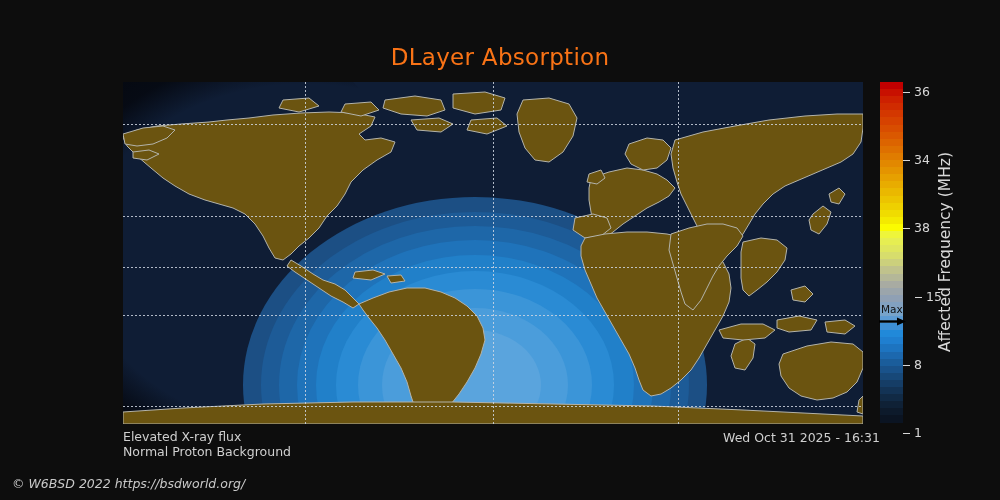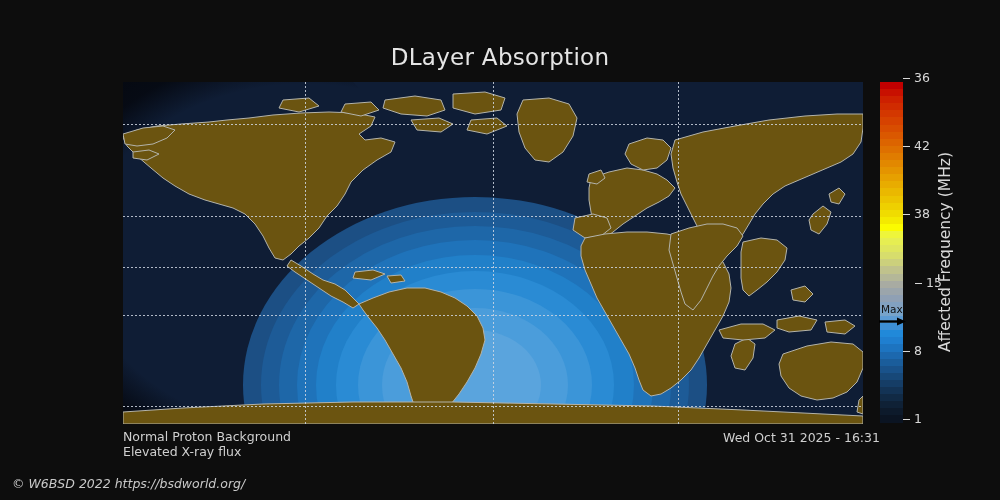--- a/index.html
+++ b/index.html
@@ -7,21 +7,21 @@
     width:1000px;height:500px;
     background:#0d0d0d;
     font-family:"DejaVu Sans","Liberation Sans",sans-serif;
     overflow:hidden;position:relative;
   }
   #root{position:absolute;inset:0;}
 
   
   .title{
     position:absolute;left:0;top:44px;width:1000px;
-    text-align:center;color:#e5e5e5;font-size:23px;letter-spacing:.3px;
+    text-align:center;color:#f97316;font-size:23px;letter-spacing:.3px;
   }
 
   
   .map-wrap{
     position:absolute;left:123px;top:82px;width:740px;height:342px;
     background:#0f1d35;overflow:hidden;
   }
   .map-svg{position:absolute;left:0;top:0;width:740px;height:342px;display:block;}
 
   
@@ -41,21 +41,21 @@
   .gl.h{left:0;width:740px;height:1px;
         background-image:linear-gradient(to right,#cfd6e2 0 2px,transparent 2px 4px);
         background-size:4px 1px;opacity:.85;}
   .gl.v{top:0;height:342px;width:1px;
         background-image:linear-gradient(to bottom,#cfd6e2 0 2px,transparent 2px 4px);
         background-size:1px 4px;opacity:.85;}
 
   
   .cbar{position:absolute;left:880px;top:82px;width:23px;height:341px;}
   .cbar-seg{width:100%;}
-  .cb-ticks{position:absolute;left:903px;top:78px;height:341px;width:60px;}
+  .cb-ticks{position:absolute;left:903px;top:92px;height:341px;width:60px;}
   .cb-tick{position:absolute;left:0;display:flex;align-items:center;gap:4px;}
   .cb-tick i{display:block;width:7px;height:1px;background:#d8d8d8;}
   .cb-tick span{color:#d8d8d8;font-size:12.5px;line-height:1;}
   .cb-label{
     position:absolute;left:934px;top:82px;height:341px;width:22px;
     color:#d8d8d8;font-size:15.5px;
     writing-mode:vertical-rl;transform:rotate(180deg);
     display:flex;align-items:center;justify-content:center;
     white-space:nowrap;
   }
@@ -234,21 +234,21 @@
       <div class="cbar-seg" style="height: 7.10417px; background: rgb(13, 26, 43);"></div>
       <div class="cbar-seg" style="height: 7.10417px; background: rgb(11, 20, 34);"></div>
     </div>
   <div class="cb-ticks" id="cb-ticks">
       <div class="cb-tick" style="top: -6px;">
         <i></i>
         <span>36</span>
       </div>
       <div class="cb-tick" style="top: 62px;">
         <i></i>
-        <span>42</span>
+        <span>34</span>
       </div>
       <div class="cb-tick" style="top: 130px;">
         <i></i>
         <span>38</span>
       </div>
       <div class="cb-tick" style="top: 199px; padding-left: 12px;">
         <i></i>
         <span>15</span>
       </div>
       <div class="cb-tick" style="top: 267px;">
@@ -264,20 +264,20 @@
 
   <div class="cb-max">
     <div class="mx">Max</div>
     <svg class="arrow" viewBox="0 0 27 9">
       <path d="M0,4.5 L20,4.5" stroke="#000" stroke-width="2.4" fill="none"></path>
       <path d="M18,0.5 L27,4.5 L18,8.5 Z" fill="#000"></path>
     </svg>
   </div>
 
   <div class="notes">
+    <div>Elevated X-ray flux</div>
     <div>Normal Proton Background</div>
-    <div>Elevated X-ray flux</div>
   </div>
 
   <div class="stamp">Wed Oct 31 2025 - 16:31</div>
   <div class="credit">© W6BSD 2022 https://bsdworld.org/</div>
 
 </div>
 
 </body></html>

